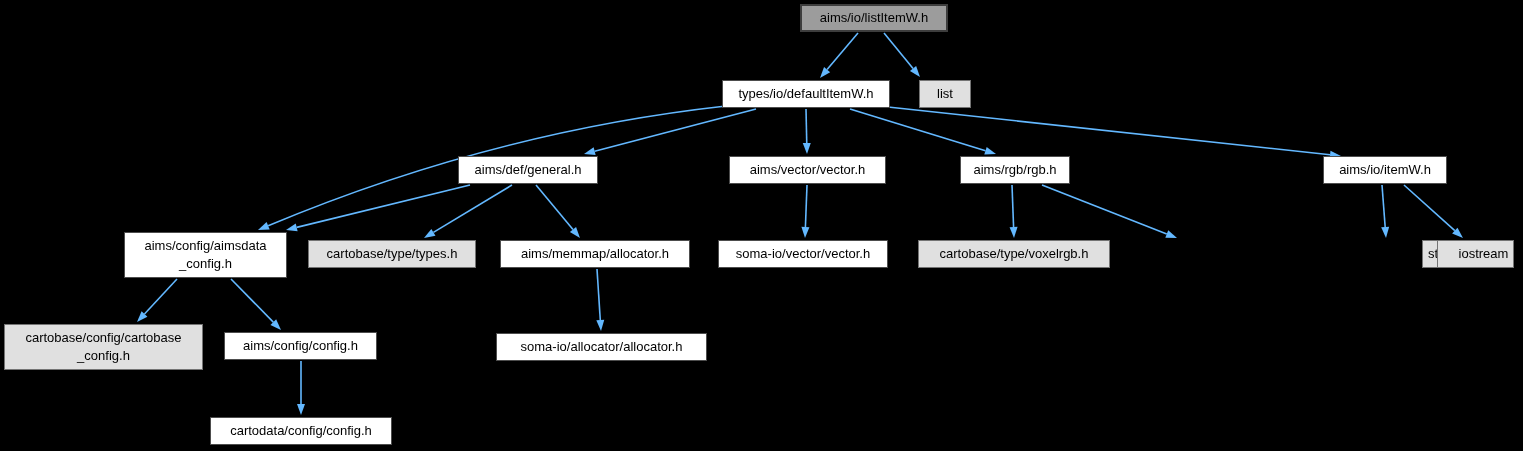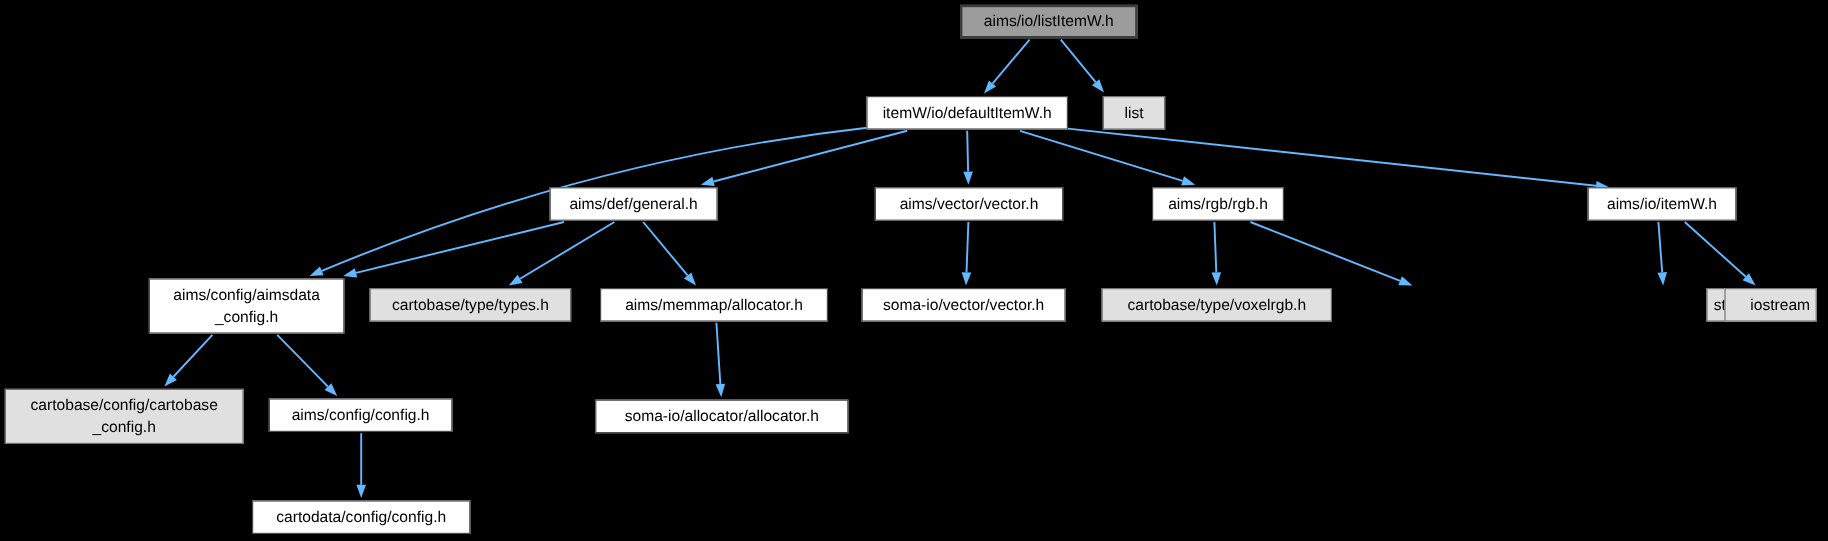--- a/index.html
+++ b/index.html
@@ -125,21 +125,21 @@
         <path d="M 301 361 L 301 404" fill="none" stroke="#63b8ff" stroke-width="1.6"></path>
         <polygon points="301,415 297,404 305,404" fill="#63b8ff"></polygon>
       </g>
       <g>
         <path d="M 597 269 L 600.2917949420224 320.02282160134695" fill="none" stroke="#63b8ff" stroke-width="1.6"></path>
         <polygon points="601,331 596.3000937061486,320.2803507133388 604.2834961778963,319.7652924893551" fill="#63b8ff"></polygon>
       </g>
     </svg>
 
 <div class="node root" style="left: 800px; top: 4px; width: 148px; height: 28px;">aims/io/listItemW.h</div>
-    <div class="node internal" style="left: 722px; top: 80px; width: 168px; height: 28px;">itemW/io/defaultItemW.h</div>
+    <div class="node internal" style="left: 722px; top: 80px; width: 168px; height: 28px;">types/io/defaultItemW.h</div>
     <div class="node external" style="left: 919px; top: 80px; width: 52px; height: 28px;">list</div>
     <div class="node internal" style="left: 458px; top: 156px; width: 140px; height: 28px;">aims/def/general.h</div>
     <div class="node internal" style="left: 729px; top: 156px; width: 157px; height: 28px;">aims/vector/vector.h</div>
     <div class="node internal" style="left: 960px; top: 156px; width: 110px; height: 28px;">aims/rgb/rgb.h</div>
     <div class="node internal" style="left: 1323px; top: 156px; width: 124px; height: 28px;">aims/io/itemW.h</div>
     <div class="node internal" style="left: 124px; top: 232px; width: 163px; height: 46px;">aims/config/aimsdata
 _config.h</div>
     <div class="node external" style="left: 308px; top: 240px; width: 168px; height: 28px;">cartobase/type/types.h</div>
     <div class="node internal" style="left: 500px; top: 240px; width: 190px; height: 28px;">aims/memmap/allocator.h</div>
     <div class="node internal" style="left: 718px; top: 240px; width: 170px; height: 28px;">soma-io/vector/vector.h</div>

